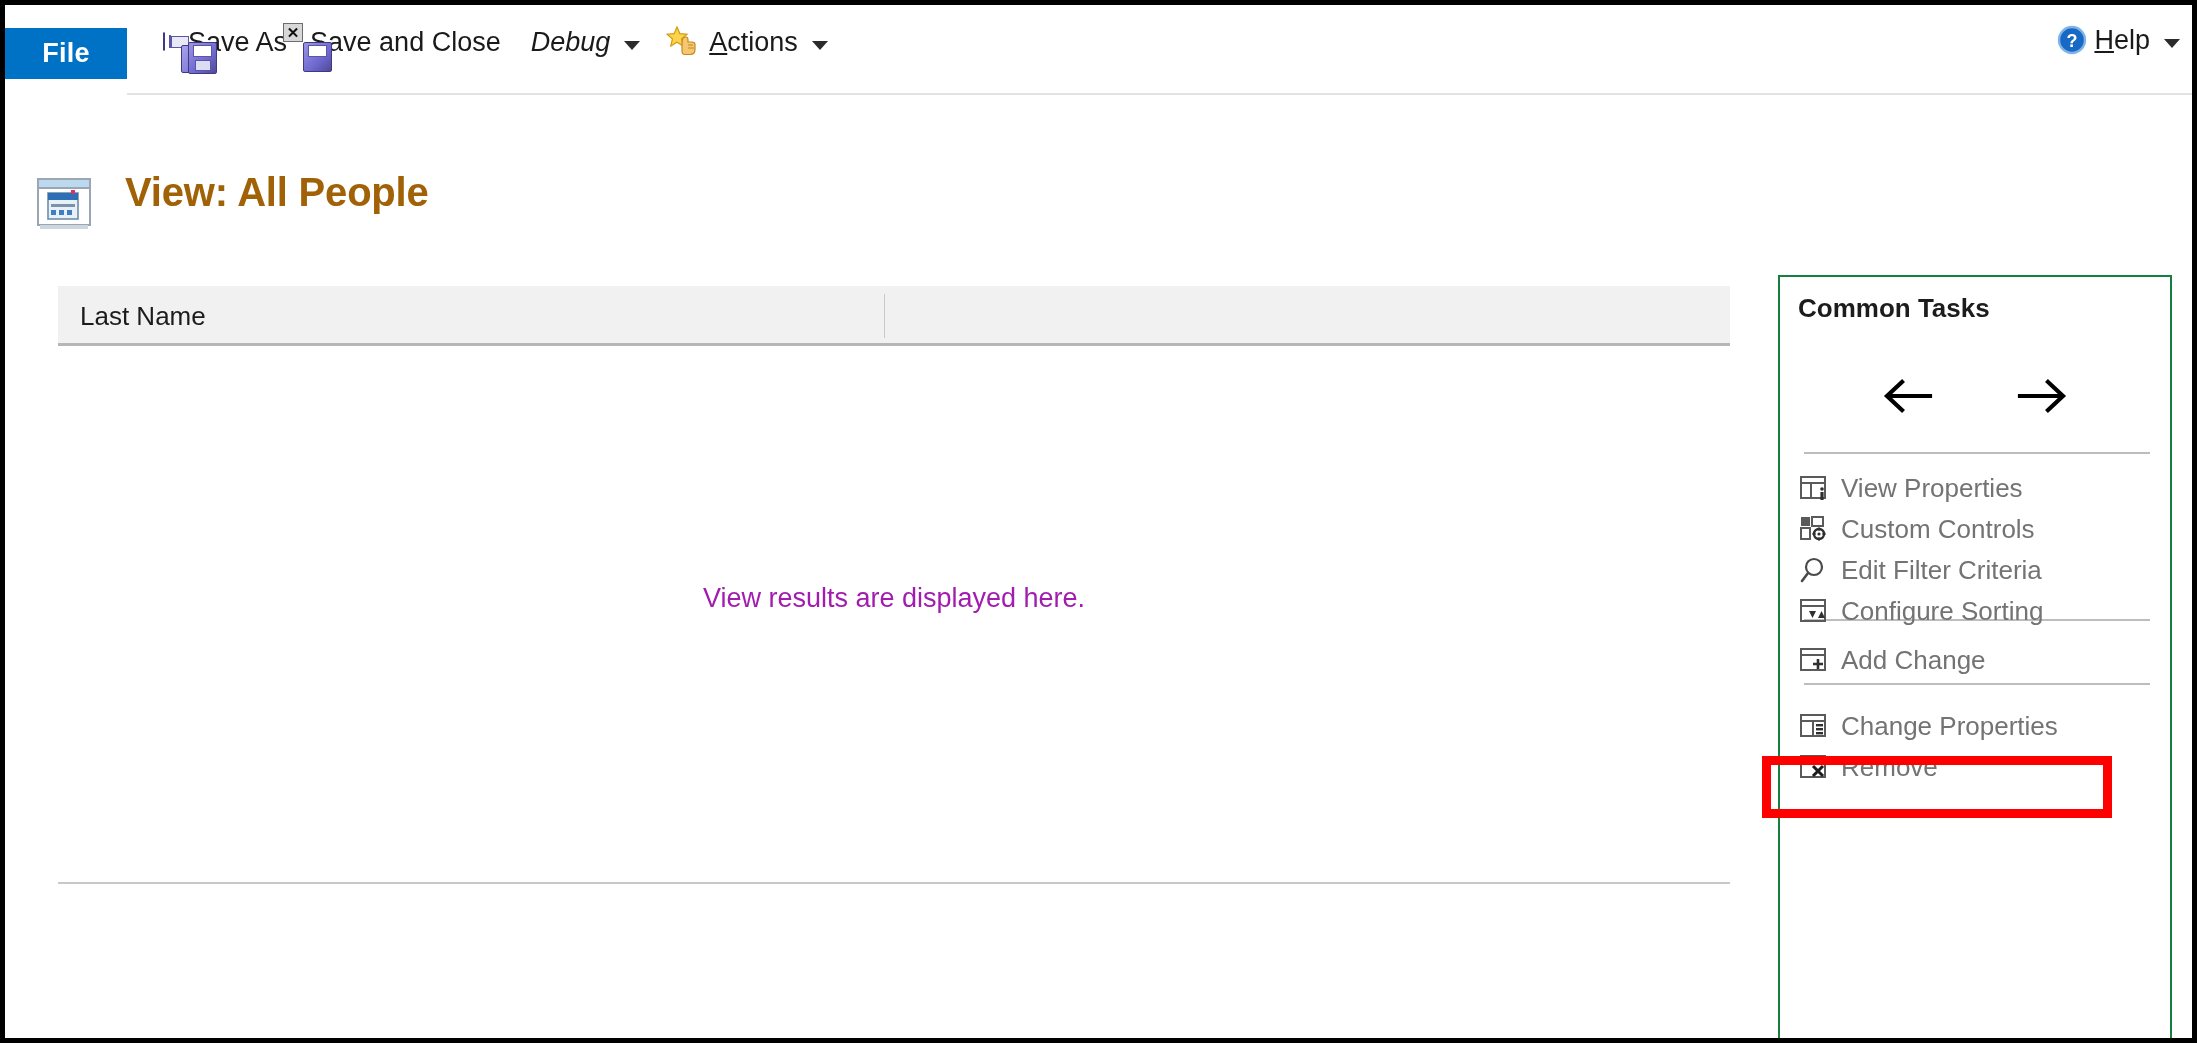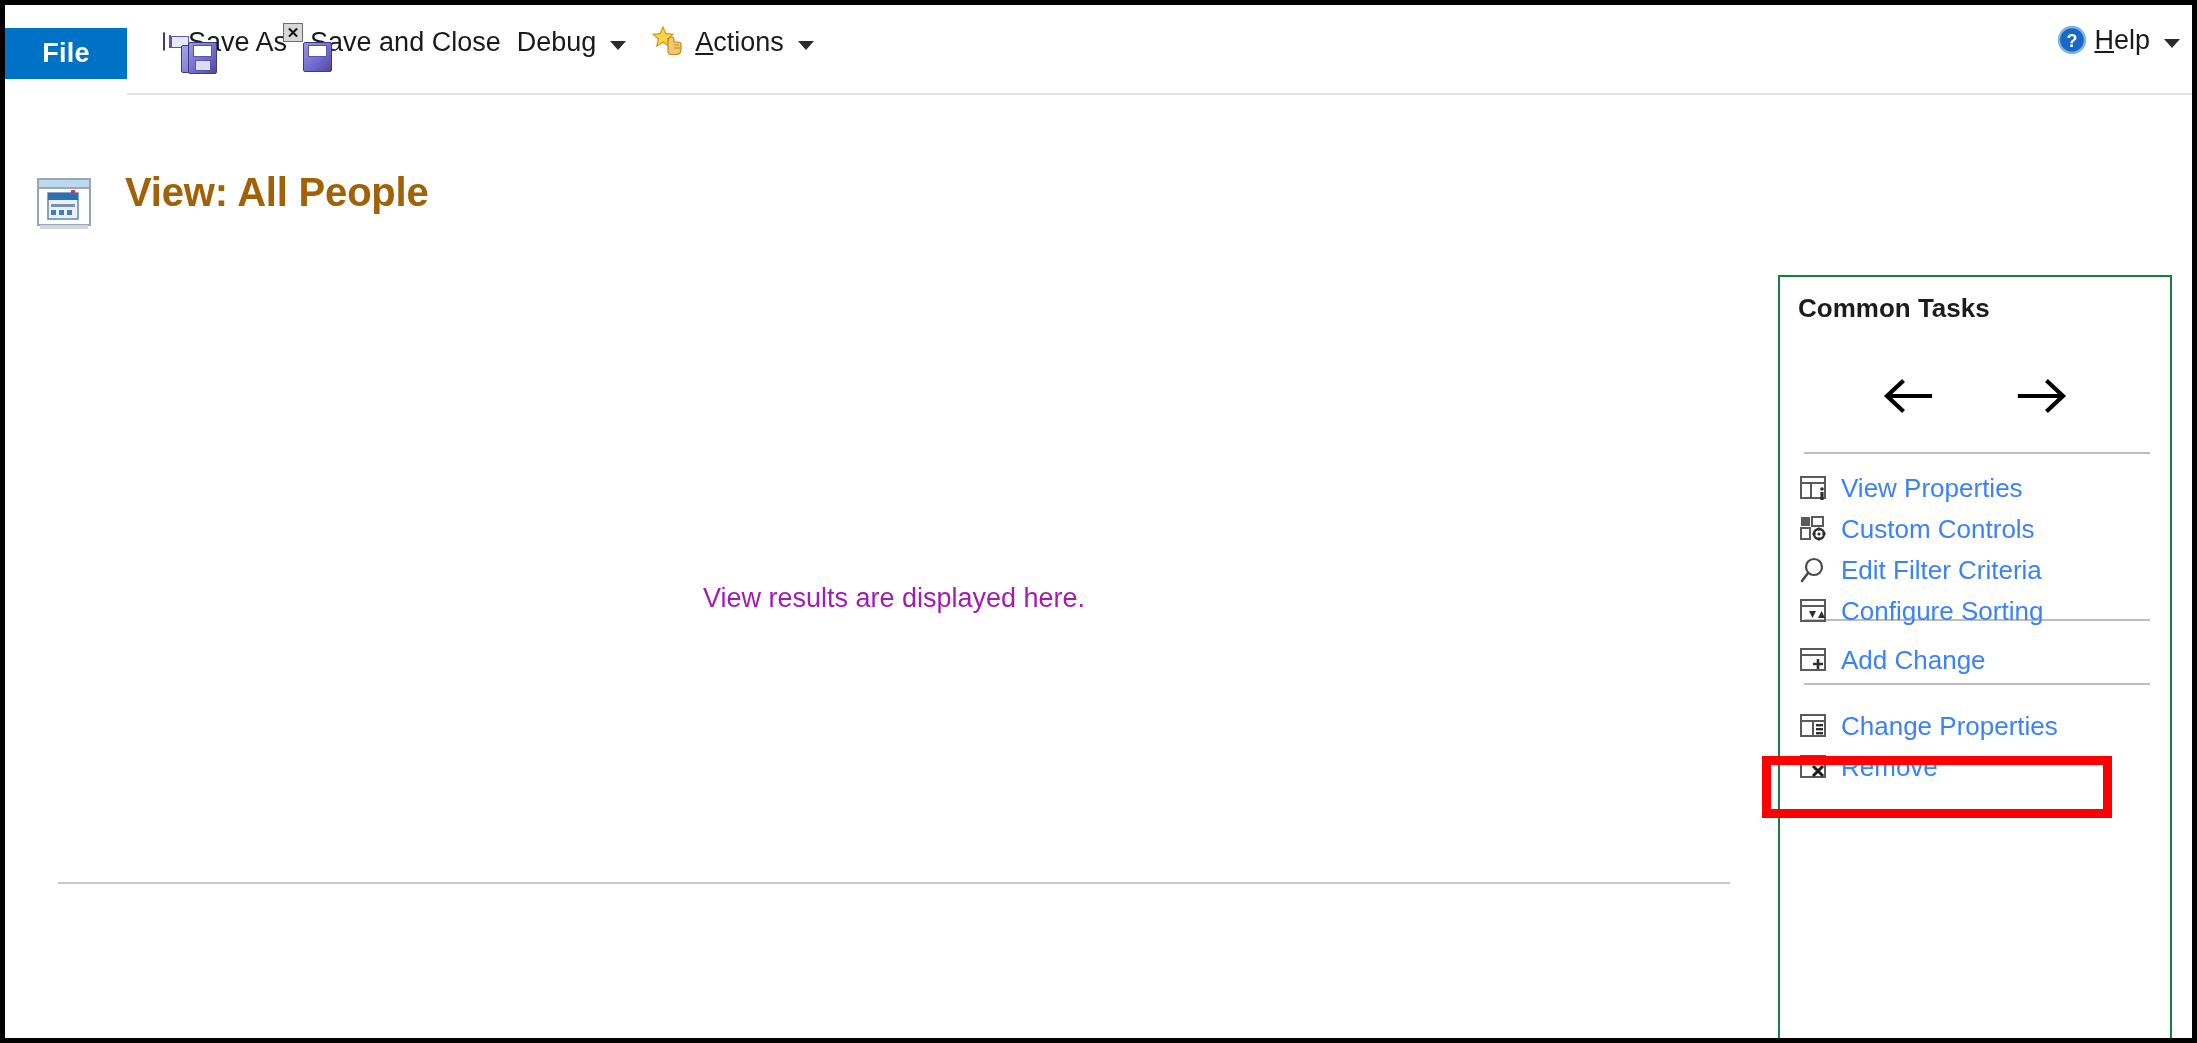--- a/index.html
+++ b/index.html
@@ -281,21 +281,21 @@
     left: 18px;
     width: 358px;
     height: 42px;
     display: flex;
     align-items: center;
     gap: 11px;
     cursor: default;
   }
   .task-label {
     font-size: 26px;
-    color: #3b82f6;
+    color: #737373;
     white-space: nowrap;
   }
   .task-ico {
     width: 32px; height: 30px;
     flex: 0 0 32px;
     display: flex; align-items: center; justify-content: center;
   }
   .highlight-box {
     position: absolute;
     left: 1757px;
@@ -335,21 +335,21 @@
         <span class="tool-label">Save As</span>
       </div>
 
       <div class="tool-btn">
         <span class="ico">
           <span class="floppy-x"><span class="disk"></span><span class="xbox">✕</span></span>
         </span>
         <span class="tool-label">Save and Close</span>
       </div>
 
-      <div class="tool-btn" style="">
+      <div class="tool-btn" style="margin-left:14px;font-style:italic;">
         <span class="tool-label">Debug</span>
         <span class="caret"></span>
       </div>
 
       <div class="tool-btn" style="margin-left:10px;">
         <span class="ico star-hand">
           <svg width="36" height="32" viewBox="0 0 36 32">
             <polygon points="11,1 13.8,7.6 21,8.2 15.6,13 17.2,20 11,16.3 4.8,20 6.4,13 1,8.2 8.2,7.6" fill="#fcd34a" stroke="#d49a12" stroke-width="1.2"></polygon>
             <path d="M16 17 q0,-6 4,-6 q2,0 2,3 l0,2 l4,0 q3,0 3,2.5 l0,5 q0,5 -5,5 l-5,0 q-3,0 -3,-3.5 z" fill="#f5c76e" stroke="#c08a20" stroke-width="1.2"></path>
             <path d="M22 19 l5,0 M22 22 l6,0" stroke="#c08a20" stroke-width="1" fill="none"></path>
@@ -385,20 +385,26 @@
         <rect x="24" y="37" width="5" height="5" fill="#3d7fc1"></rect>
         <rect x="32" y="37" width="5" height="5" fill="#3d7fc1"></rect>
         <rect x="36" y="17" width="4" height="4" fill="#d6336c"></rect>
         <rect x="5" y="52" width="48" height="4" fill="#cdd6df"></rect>
       </svg>
     </div>
 
     <div class="page-title">View: All People</div>
   </div>
 
+  <div class="grid-area">
+    <div class="grid-head">
+      <div class="grid-head-label">Last Name</div>
+      <div class="col-sep"></div>
+    </div>
+  </div>
 
   <div class="empty-msg">View results are displayed here.</div>
   <div class="grid-bottom-rule"></div>
 
   <div class="tasks-panel">
 
     <div class="tasks-title">Common Tasks</div>
 
     <div class="nav-arrows">
       <div class="arrow-btn">

